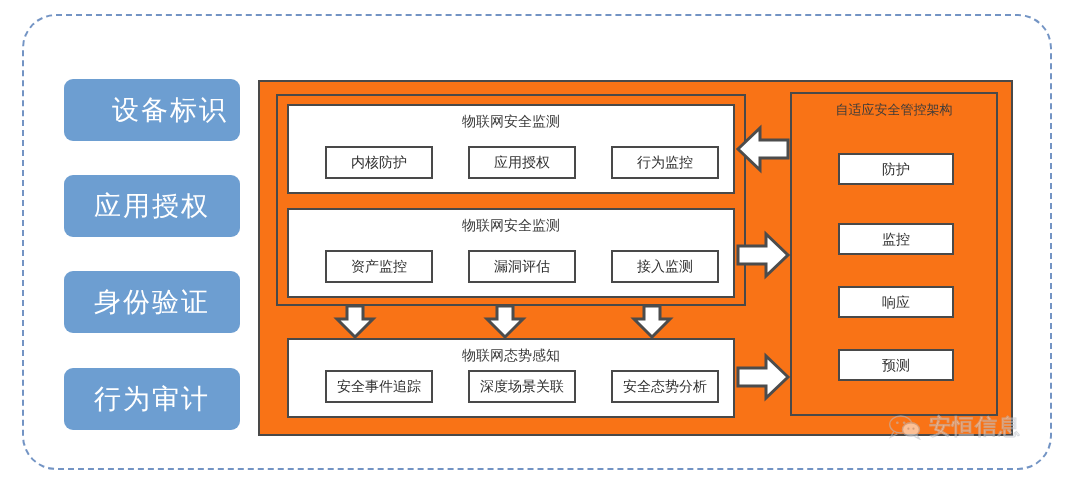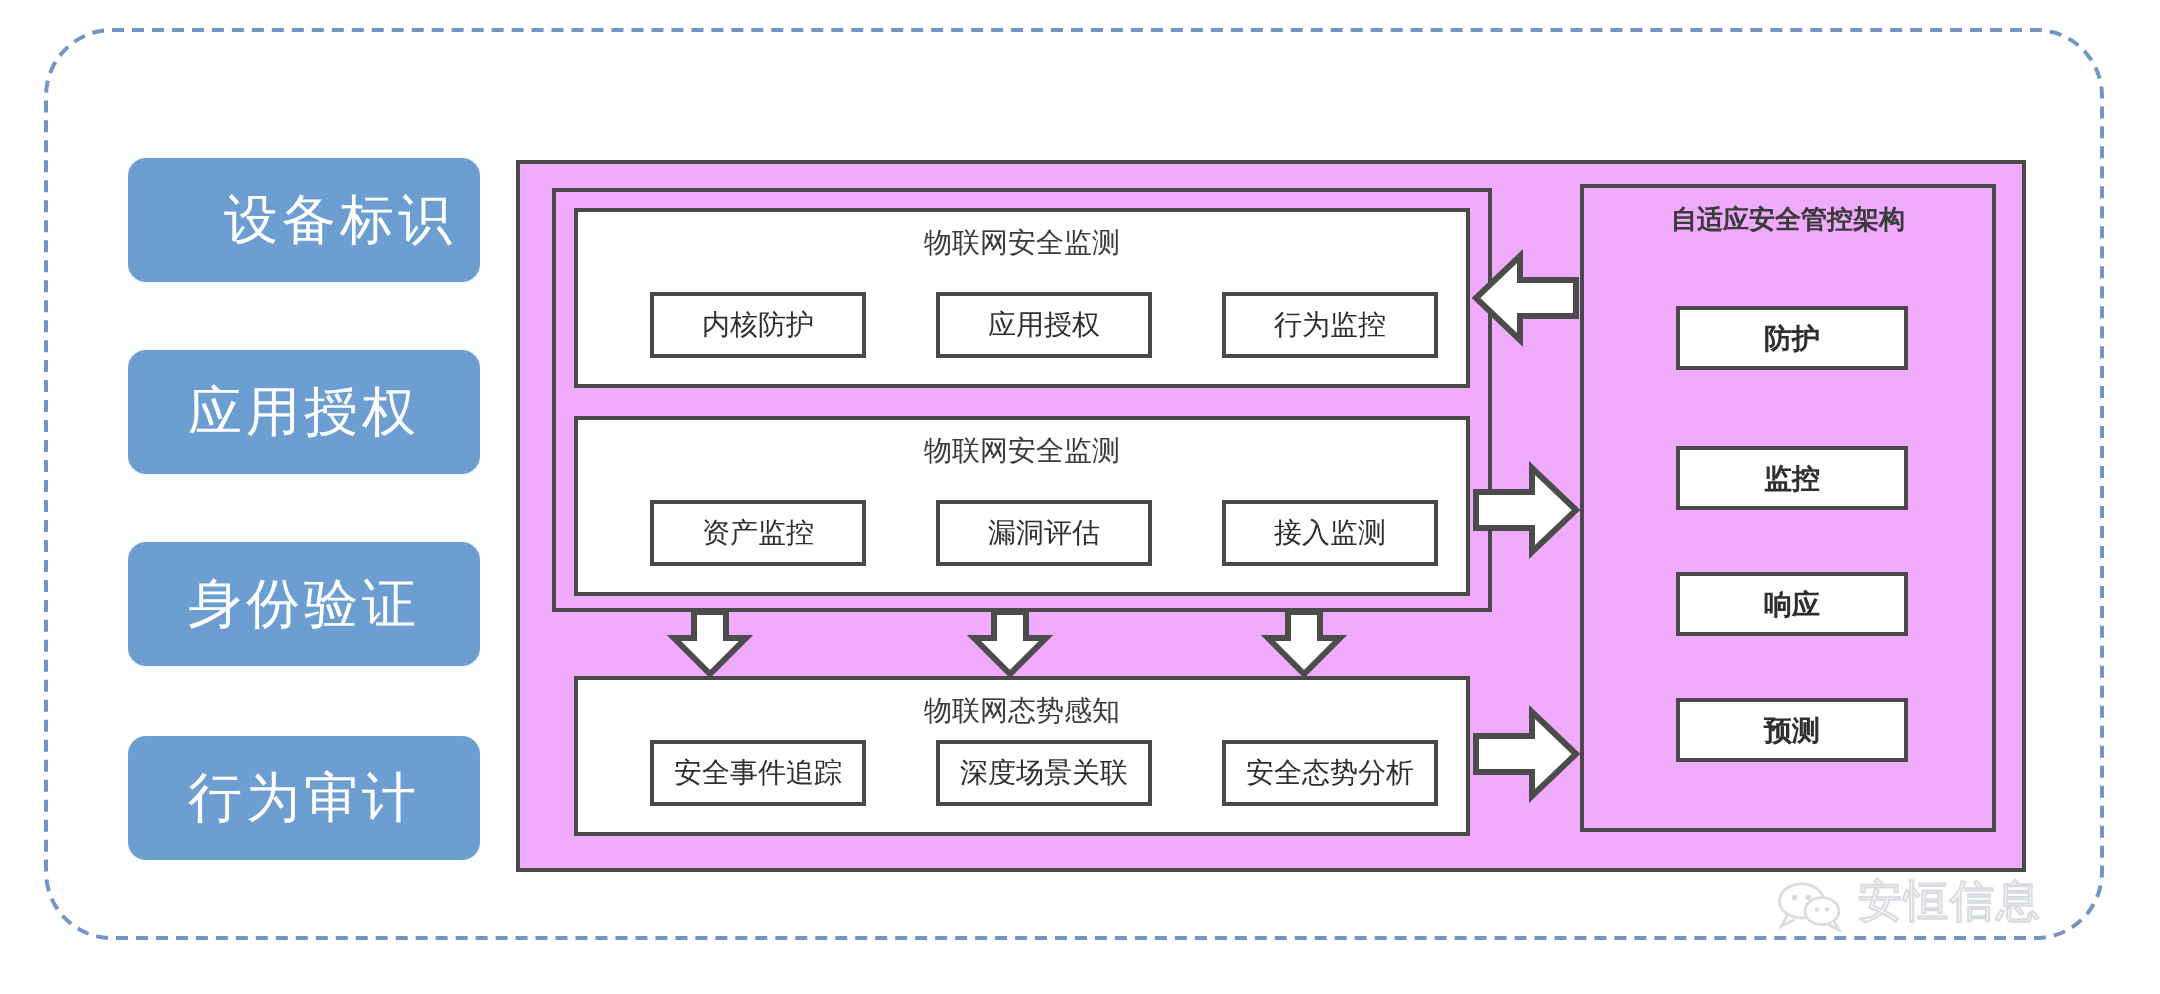--- a/index.html
+++ b/index.html
@@ -48,23 +48,22 @@
   }
   .pill-1 { top: 79px; padding-left: 36px; }
   .pill-2 { top: 175px; }
   .pill-3 { top: 271px; }
   .pill-4 { top: 368px; }
 
   
   .box {
     position: absolute;
     box-sizing: border-box;
-    background: #f0abfc;
-    border: 2px solid #494949;
-    font-weight: bold;
+    background: #f97316;
+    border: 2px solid #494949;
   }
 
   .outer-box   { left: 258px; top: 80px;  width: 755px; height: 356px; }
   .wrapper-box { left: 276px; top: 94px;  width: 470px; height: 212px; }
 
   .group-box {
     position: absolute;
     box-sizing: border-box;
     background: #ffffff;
     border: 2px solid #494949;
@@ -153,23 +152,23 @@
 
   .arrow-down { width: 44px; height: 36px; top: 303px; }
   .ad-1 { left: 333px; }
   .ad-2 { left: 483px; }
   .ad-3 { left: 630px; }
 
   
   .watermark {
     position: absolute;
     left: 888px;
-    top: 436px;
+    top: 412px;
     display: flex;
-    align-items: flex-end;
+    align-items: center;
     gap: 7px;
     opacity: 0.55;
     pointer-events: none;
   }
   .wm-text {
     font-size: 22px;
     color: #ffffff;
     letter-spacing: 1px;
     -webkit-text-stroke: 1px #b9bec7;
     text-shadow: 0 0 1px #b9bec7;

